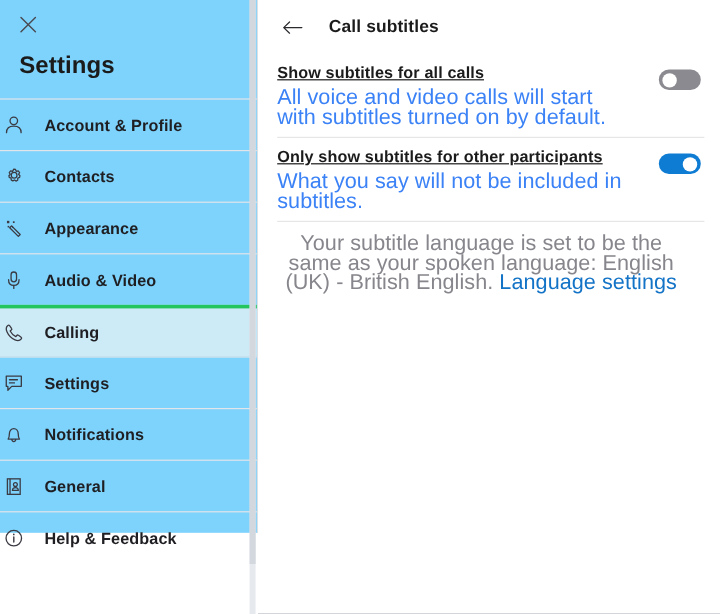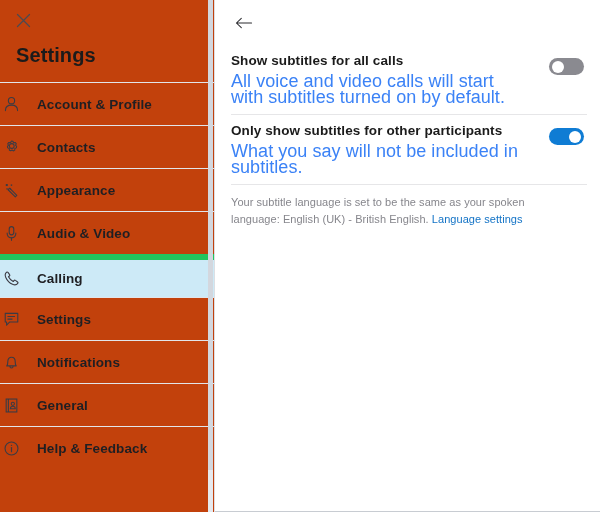--- a/index.html
+++ b/index.html
@@ -19,22 +19,22 @@
     width: 600px;
     height: 512px;
     display: flex;
     background: #ffffff;
   }
 
   
   #sidebar {
     position: relative;
     width: 215px;
-    height: 512px;
-    background: #c2410c;
+    height: 444px;
+    background: #7dd3fc;
     box-sizing: border-box;
     border-right: 1px solid #dcdfe4;
     flex: 0 0 215px;
   }
   .close-row {
     height: 40px;
     display: flex;
     align-items: center;
     padding-left: 10px;
   }
@@ -67,21 +67,21 @@
     height: 43px;
     display: flex;
     align-items: center;
     box-sizing: border-box;
     cursor: pointer;
     border-top: 1px solid #e2e5ea;
   }
   .nav-item:first-child { border-top: 1px solid #e2e5ea; }
   .nav-item.selected {
     background: #cdeaf7;
-    border-top: 6px solid #22c55e;
+    border-top: 3px solid #22c55e;
   }
   .nav-icon {
     width: 22px;
     height: 22px;
     display: flex;
     align-items: center;
     justify-content: center;
     flex: 0 0 22px;
     color: #3b3b44;
   }
@@ -153,20 +153,21 @@
   }
   .setting-texts {
     max-width: 300px;
   }
   .setting-name {
     font-size: 13.5px;
     font-weight: bold;
     color: #1b1b1b;
     line-height: 18px;
     letter-spacing: 0.1px;
+    text-decoration: underline;
   }
   .setting-desc {
     font-size: 18px;
     color: #3b82f6;
     line-height: 16px;
     margin-top: 3px;
     letter-spacing: 0.05px;
   }
 
   
@@ -194,25 +195,26 @@
   .toggle.on .knob { left: 20px; }
 
   .divider {
     height: 1px;
     background: #e6e6e8;
     margin: 9px 13px 0 16px;
   }
 
   .note {
     padding: 9px 13px 0 16px;
-    font-size: 11px;
+    font-size: 18px;
     color: #86868c;
     line-height: 16.5px;
     letter-spacing: 0.05px;
     max-width: 340px;
+    text-align: center;
   }
   .note a {
     color: #1373c6;
     text-decoration: none;
     cursor: pointer;
   }
   .main-bottom-border {
     position: absolute;
     left: 0; right: 0; bottom: 0;
     height: 1px;
@@ -342,20 +344,21 @@
   </div>
 
   <div id="main">
 
     <div class="main-header">
       <div class="back-btn">
         <svg width="18" height="14" viewBox="0 0 20 14" aria-hidden="true">
           <path d="M1.6 7 H18.4 M1.6 7 L7.0 1.8 M1.6 7 L7.0 12.2" stroke="currentColor" stroke-width="1.15" fill="none" stroke-linecap="round" stroke-linejoin="round"></path>
         </svg>
       </div>
+      <div class="main-title">Call subtitles</div>
     </div>
 
     <div class="setting-block">
       <div class="setting-row">
         <div class="setting-texts">
           <div class="setting-name">Show subtitles for all calls</div>
           <div class="setting-desc">All voice and video calls will start with subtitles turned on by default.</div>
         </div>
         <div class="toggle">
           <div class="knob"></div>

